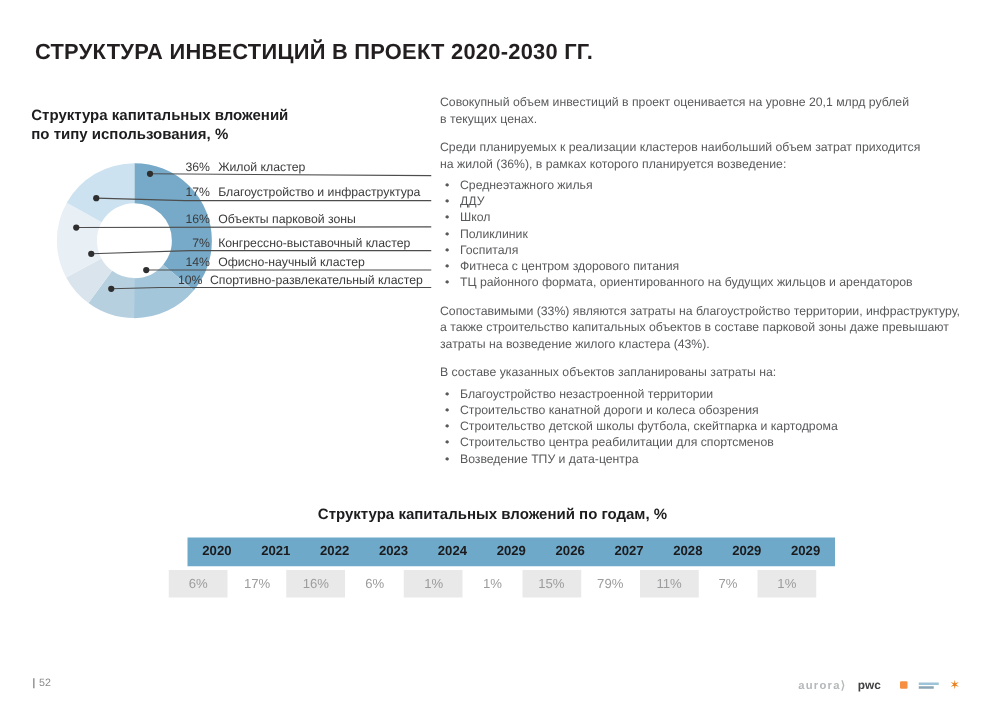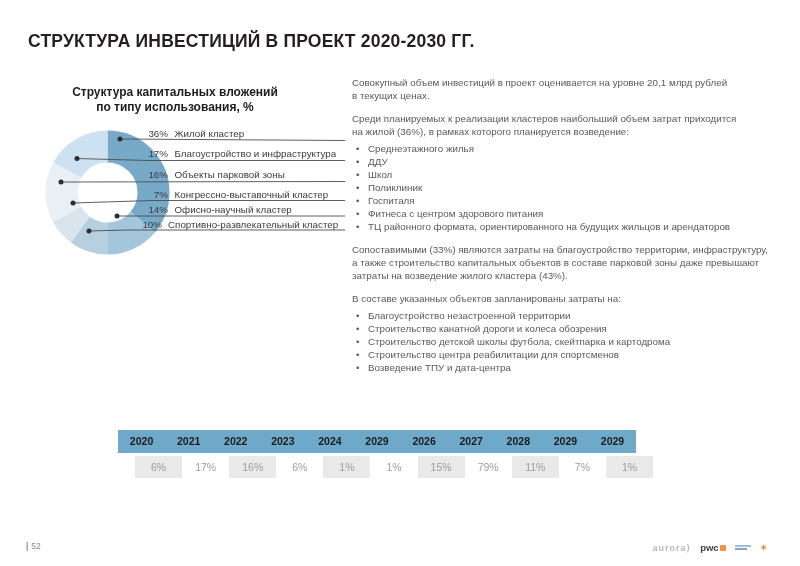--- a/index.html
+++ b/index.html
@@ -4,54 +4,54 @@
 <style>
   * { margin:0; padding:0; box-sizing:border-box; }
   html,body { width:800px; height:566px; background:#ffffff; overflow:hidden;
               font-family:"Liberation Sans", sans-serif; }
   .slide { position:relative; width:800px; height:420px; background:#ffffff;padding-left:32px; }
 
   .page-title { position:absolute; left:28px; top:31px; font-size:17.5px; font-weight:bold;
                 color:#231f20; letter-spacing:.2px; white-space:nowrap; }
 
   
-  .chart-title { position:absolute; left:25px; top:85px; width:300px; text-align:center;
+  .chart-title { position:absolute; left:25px; top:85px; width:300px; text-align:left;
                  font-size:12px; font-weight:bold; color:#1d1d1f; line-height:1.25;
                  white-space:pre-line; }
   .chart-svg { position:absolute; left:0px; top:115px; }
   .chart-svg text { font-family:"Liberation Sans", sans-serif; font-size:9.8px; fill:#3a3a3c; }
   .chart-svg text.pct { text-anchor:end; }
   .chart-svg path.leader { fill:none; stroke:#4d4d4d; stroke-width:0.9px; }
   .chart-svg circle.dot { fill:#2e2e2e; }
 
   
   .right-col { position:absolute; left:352px; top:76px; width:450px;
                font-size:9.8px; color:#58595b; line-height:13px; }
   .right-col p { white-space:pre-line; margin-bottom:10px; }
   .right-col ul { list-style:none; margin:-6px 0 10px 0; }
   .right-col li { padding-left:16px; position:relative; }
   .right-col li::before { content:"•"; position:absolute; left:4px; color:#58595b; }
 
   
   .table-title { position:absolute; left:135px; top:404px; width:518px; text-align:center;
                  font-size:12px; font-weight:bold; color:#1d1d1f; }
-  .year-header { position:absolute; left:118px; top:430px; width:518px; height:23px;
+  .year-header { position:absolute; left:150px; top:430px; width:518px; height:23px;
                  display:flex; background:#6fa9c9;justify-content:space-between; }
   .year-header .cell { flex:1; text-align:center; line-height:23px; font-size:10.5px;
                        font-weight:bold; color:#1b1b1d; }
   .year-values { position:absolute; left:135px; top:456px; width:518px; height:22px; display:flex; }
   .year-values .cell { flex:1; text-align:center; line-height:22px; font-size:10.5px; color:#9c9c9e; }
   .year-values .cell.shade { background:#e9e9e9; }
 
   
   .page-num { position:absolute; left:26px; top:541px; font-size:8.5px; color:#8b8b8b; }
   .page-num .bar { color:#4a4a4a; margin-right:3px; }
   .logos { position:absolute; right:32px; top:542px; display:flex; align-items:center; gap:9px; }
   .logo-aurora { font-size:9px; color:#b5b8ba; letter-spacing:1px;font-weight:bold; }
-  .logo-pwc { font-size:9.5px; font-weight:bold; color:#414042; display:flex; align-items:center; gap:1px; }
+  .logo-pwc { font-size:9.5px; font-weight:bold; color:#414042; display:flex; align-items:center; gap:15px; }
   .pwc-mark { width:6px; height:6px; background:#f47b20; display:inline-block; border-radius:1px; opacity:.85; }
   .mini-logo { display:inline-flex; flex-direction:column; gap:1px; }
   .mini-logo i { display:block; width:16px; height:2px; background:#9dc3d8; }
   .mini-logo i:last-child { background:#8aa5b5; width:12px; }
   .logo-star { font-size:10px; color:#e8821f; }
 </style>
 </head>
 <body>
 
 <div class="slide">
@@ -129,20 +129,21 @@
     <p>В составе указанных объектов запланированы затраты на:</p>
     <ul>
       <li>Благоустройство незастроенной территории</li>
       <li>Строительство канатной дороги и колеса обозрения</li>
       <li>Строительство детской школы футбола, скейтпарка и картодрома</li>
       <li>Строительство центра реабилитации для спортсменов</li>
       <li>Возведение ТПУ и дата-центра</li>
     </ul>
   </div>
 
+  <div class="table-title">Структура капитальных вложений по годам, %</div>
   <div class="year-header" id="year-header">
       <div class="cell">2020</div>
       <div class="cell">2021</div>
       <div class="cell">2022</div>
       <div class="cell">2023</div>
       <div class="cell">2024</div>
       <div class="cell">2029</div>
       <div class="cell">2026</div>
       <div class="cell">2027</div>
       <div class="cell">2028</div>

